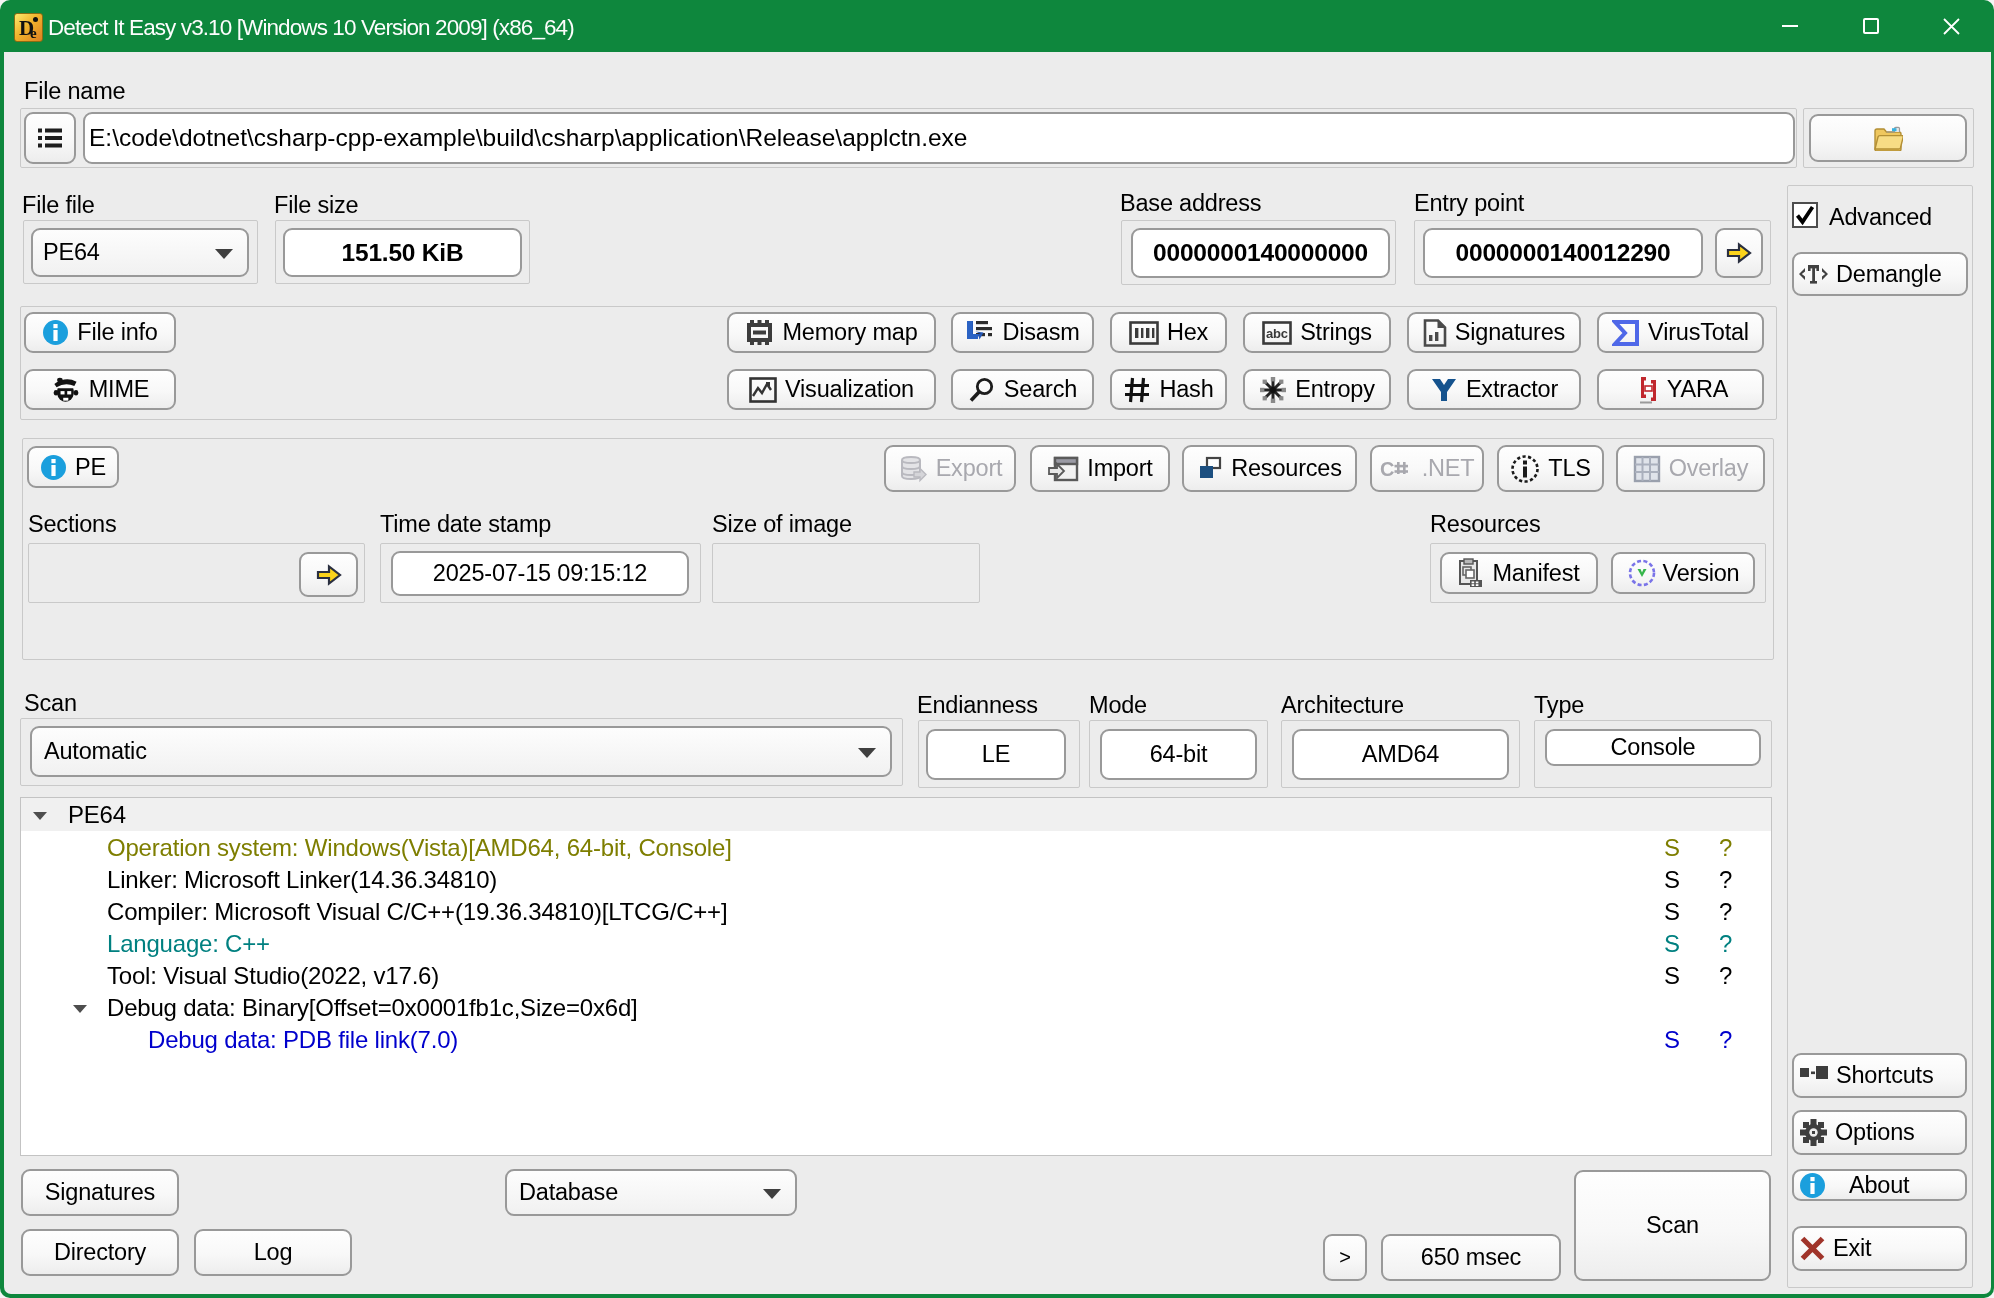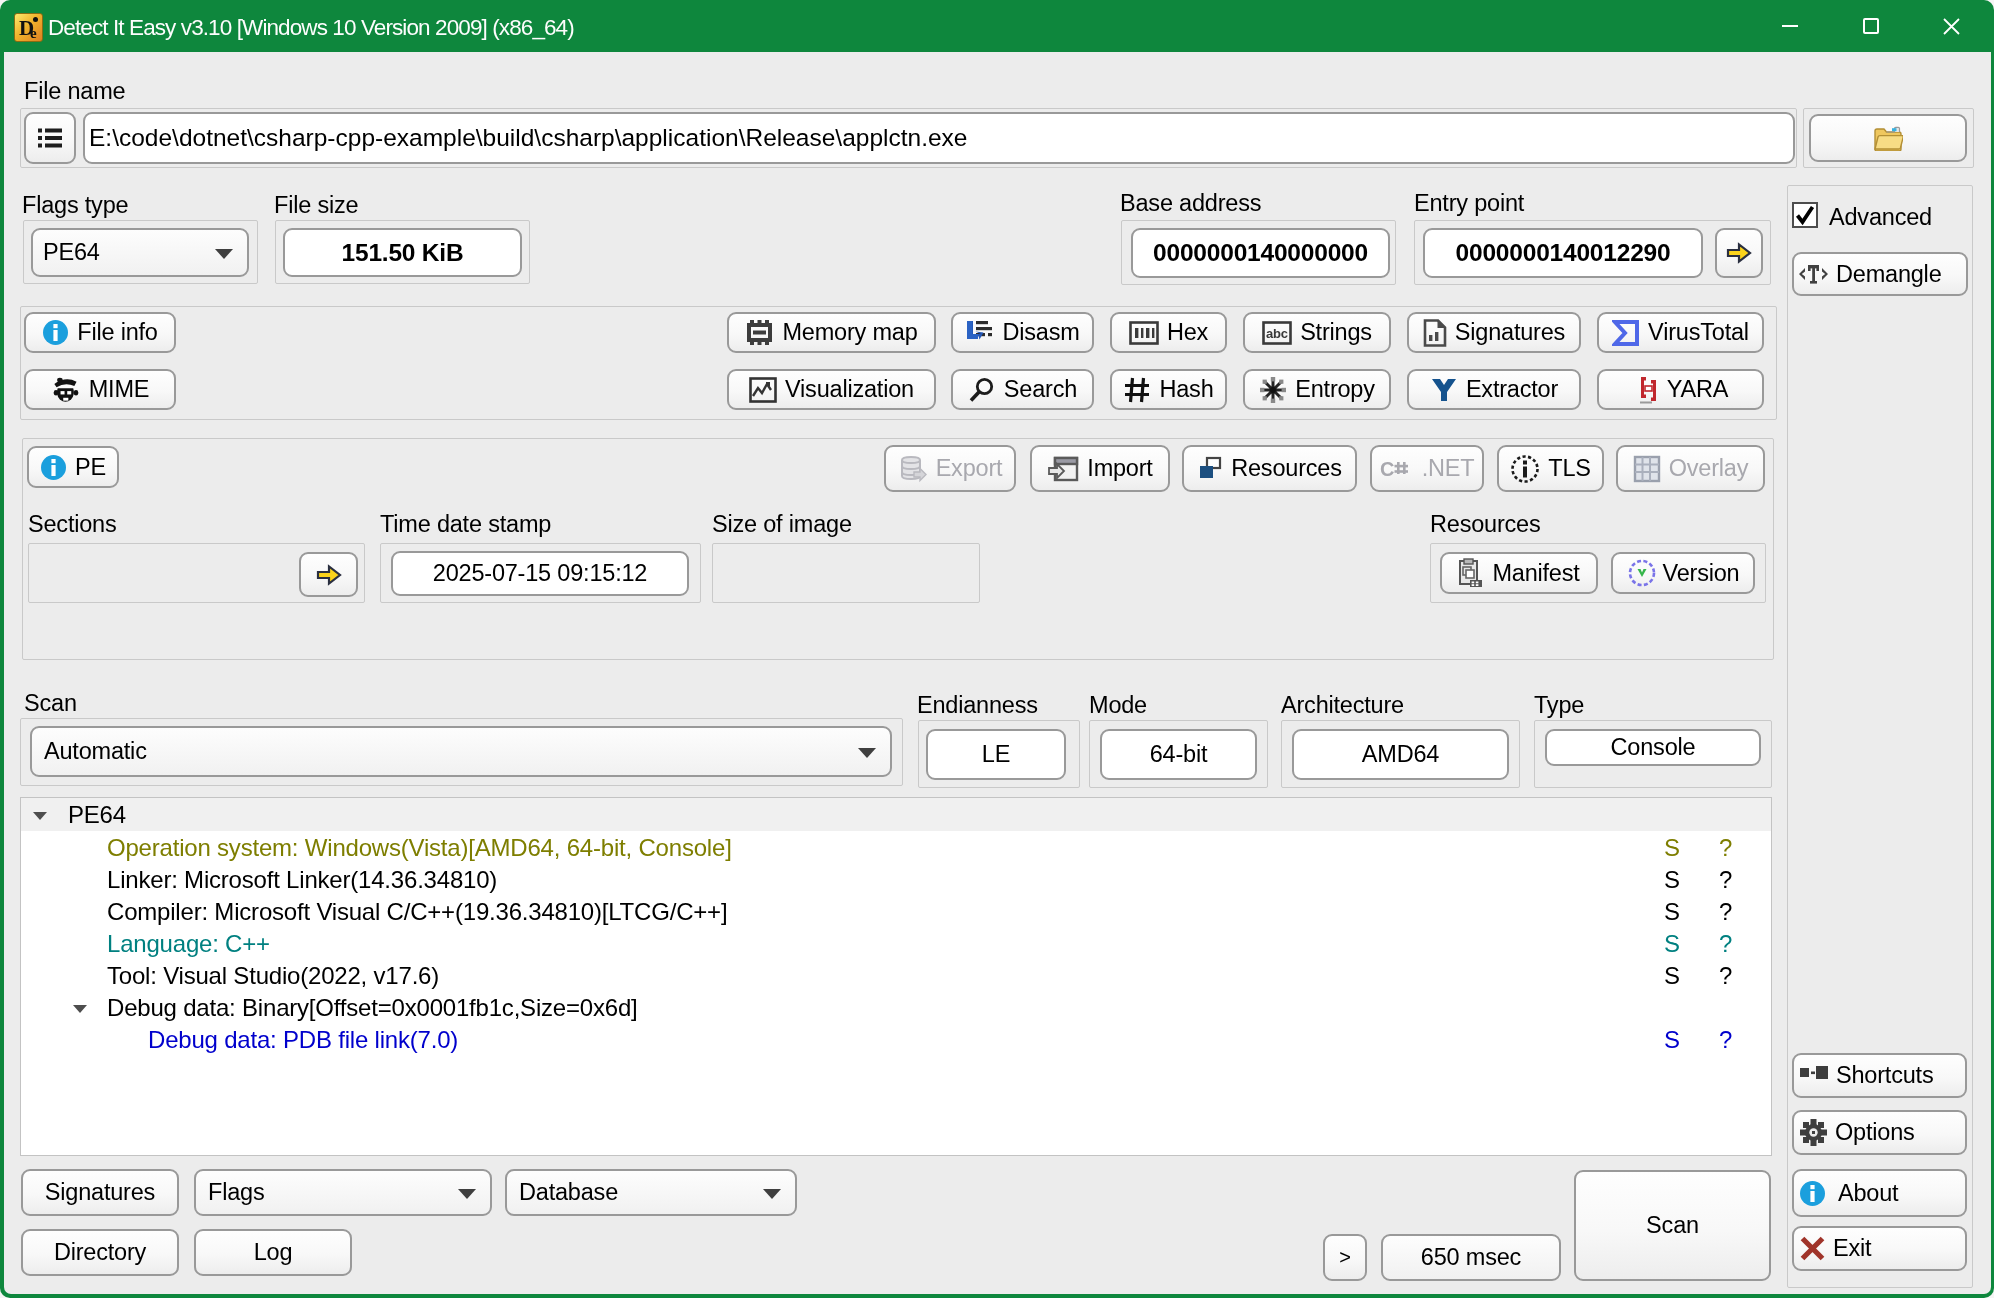--- a/index.html
+++ b/index.html
@@ -54,21 +54,21 @@
   <div class="wrap" style="left:1803px;top:108px;width:171px;height:60px"></div>
   <div class="btn" style="left:1809px;top:114px;width:158px;height:48px">
     <svg width="30" height="26" viewBox="0 0 30 26">
         <path d="M2 24 V6 q0-2 2-2 h7 l2.5 3 H26 q2 0 2 2 v15 q0 2-2 2 H4 q-2 0-2-2z" fill="#efc75e" stroke="#b38f35" stroke-width="1.4"></path>
         <path d="M13.5 7 h8 v-3.4 q0-1.2 1.2-1.2 h2.6 q1.2 0 1.2 1.2 V7" fill="#e6e6e6" stroke="#9a9a9a" stroke-width="1.2"></path>
         <rect x="19" y="3.2" width="4.5" height="3" fill="#39b2e0"></rect>
         <path d="M2 24 L5 12 q.4-1.4 1.8-1.4 H29 q1.6 0 1.2 1.6 L27.4 23 q-.4 1-1.6 1z" fill="#f7dc85" stroke="#b38f35" stroke-width="1.4"></path>
       </svg>
   </div>
 
-  <div class="lbl" style="left:22px;top:192px">Flags type</div>
+  <div class="lbl" style="left:22px;top:192px">File file</div>
   <div class="wrap" style="left:23px;top:220px;width:235px;height:64px"></div>
   <div class="cmb" style="left:31px;top:228px;width:218px;height:49px;padding-left:10px">PE64</div>
   <div class="lbl" style="left:274px;top:192px">File size</div>
   <div class="wrap" style="left:275px;top:220px;width:255px;height:64px"></div>
   <div class="fld b" style="left:283px;top:228px;width:239px;height:49px">151.50 KiB</div>
 
   <div class="lbl" style="left:1120px;top:190px">Base address</div>
   <div class="wrap" style="left:1121px;top:220px;width:275px;height:65px"></div>
   <div class="fld b" style="left:1131px;top:228px;width:259px;height:50px">0000000140000000</div>
   <div class="lbl" style="left:1414px;top:190px">Entry point</div>
@@ -386,21 +386,20 @@
   <div class="tr" style="left:107px;top:962px;color:#000">Tool: Visual Studio(2022, v17.6)</div>
   <div class="tr" style="left:1664px;top:962px;color:#000">S</div>
   <div class="tr" style="left:1719px;top:962px;color:#000">?</div>
   <div class="tri" style="left:73px;top:1005px"></div>
   <div class="tr" style="left:107px;top:994px;color:#000">Debug data: Binary[Offset=0x0001fb1c,Size=0x6d]</div>
   <div class="tr" style="left:148px;top:1026px;color:#0000cc">Debug data: PDB file link(7.0)</div>
   <div class="tr" style="left:1664px;top:1026px;color:#0000cc">S</div>
   <div class="tr" style="left:1719px;top:1026px;color:#0000cc">?</div>
 
   <div class="btn" style="left:21px;top:1169px;width:158px;height:47px">Signatures</div>
-  <div class="cmb" style="left:194px;top:1169px;width:298px;height:47px">Flags</div>
   <div class="cmb" style="left:505px;top:1169px;width:292px;height:47px">Database</div>
   <div class="btn" style="left:21px;top:1229px;width:158px;height:47px">Directory</div>
   <div class="btn" style="left:194px;top:1229px;width:158px;height:47px">Log</div>
   <div class="btn" style="left:1323px;top:1234px;width:44px;height:47px;font-size:20px">&gt;</div>
   <div class="fld" style="left:1381px;top:1234px;width:180px;height:47px;background:linear-gradient(180deg,#fdfdfd,#f1f1f1)">650 msec</div>
   <div class="btn" style="left:1574px;top:1170px;width:197px;height:111px">Scan</div>
 
   <div class="btn" style="left:1792px;top:1053px;width:175px;height:45px;justify-content:flex-start;padding-left:5px;gap:7px">
     <svg width="30" height="22" viewBox="0 0 30 22">
         <rect x="1" y="3" width="9" height="9" fill="#3d3d3d"></rect>
@@ -418,21 +417,21 @@
           <rect x="19" y="4" width="6" height="6"></rect>
           <rect x="4" y="19" width="6" height="6"></rect>
           <rect x="19" y="19" width="6" height="6"></rect>
           <circle cx="14.5" cy="14.5" r="8.5"></circle>
         </g>
         <circle cx="14.5" cy="14.5" r="4.2" fill="#ececec"></circle>
         <rect x="13" y="13" width="3" height="3" fill="#3f3f3f"></rect>
       </svg>
     <span>Options</span>
   </div>
-  <div class="btn" style="left:1792px;top:1169px;width:175px;height:48px;justify-content:flex-start;padding-left:5px;gap:12px">
+  <div class="btn" style="left:1792px;top:1169px;width:175px;height:32px;justify-content:flex-start;padding-left:5px;gap:23px">
     <svg width="27" height="27" viewBox="0 0 27 27">
         <circle cx="13.5" cy="13.5" r="12.5" fill="#1b9fdd"></circle>
         <rect x="11.4" y="5" width="4.2" height="4.2" fill="#fff"></rect>
         <rect x="11.4" y="11" width="4.2" height="11" fill="#fff"></rect>
       </svg>
     <span>About</span>
   </div>
   <div class="btn" style="left:1792px;top:1226px;width:175px;height:45px;justify-content:flex-start;padding-left:5px;gap:7px">
     <svg width="27" height="27" viewBox="0 0 27 27">
         <g stroke="#a0342a" stroke-width="5.2">

